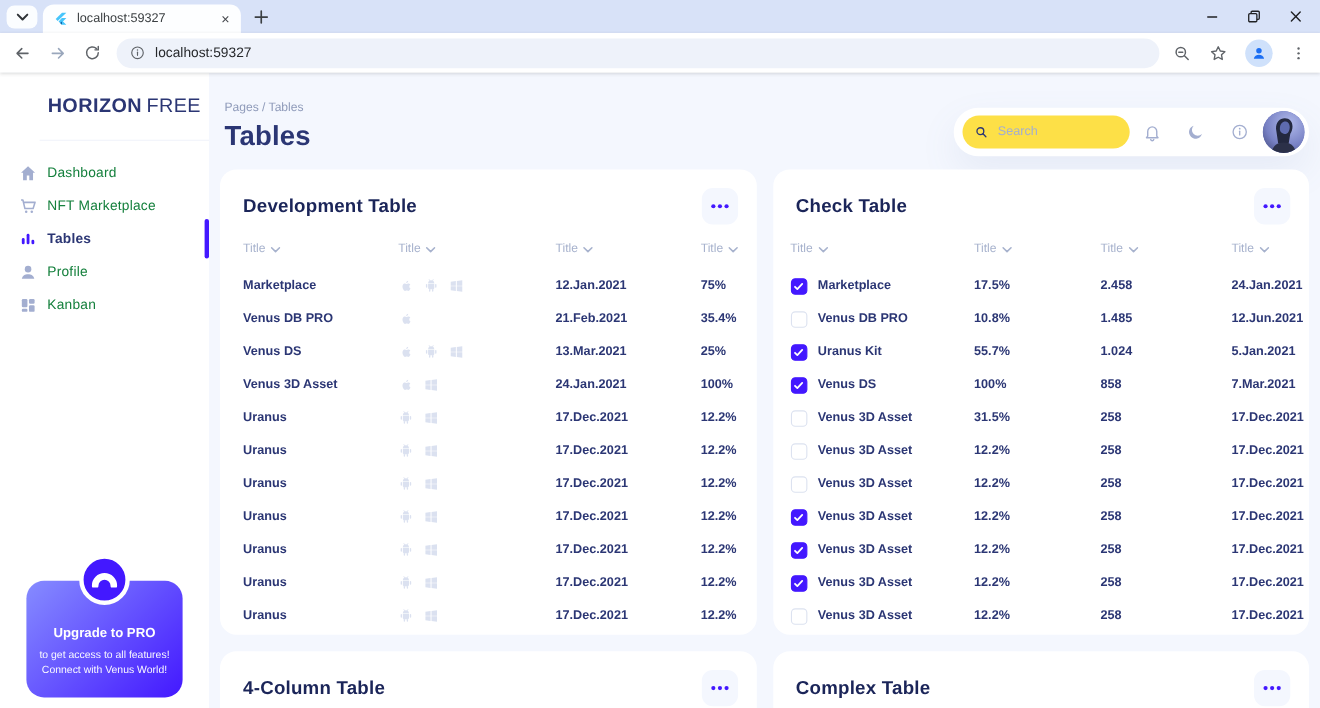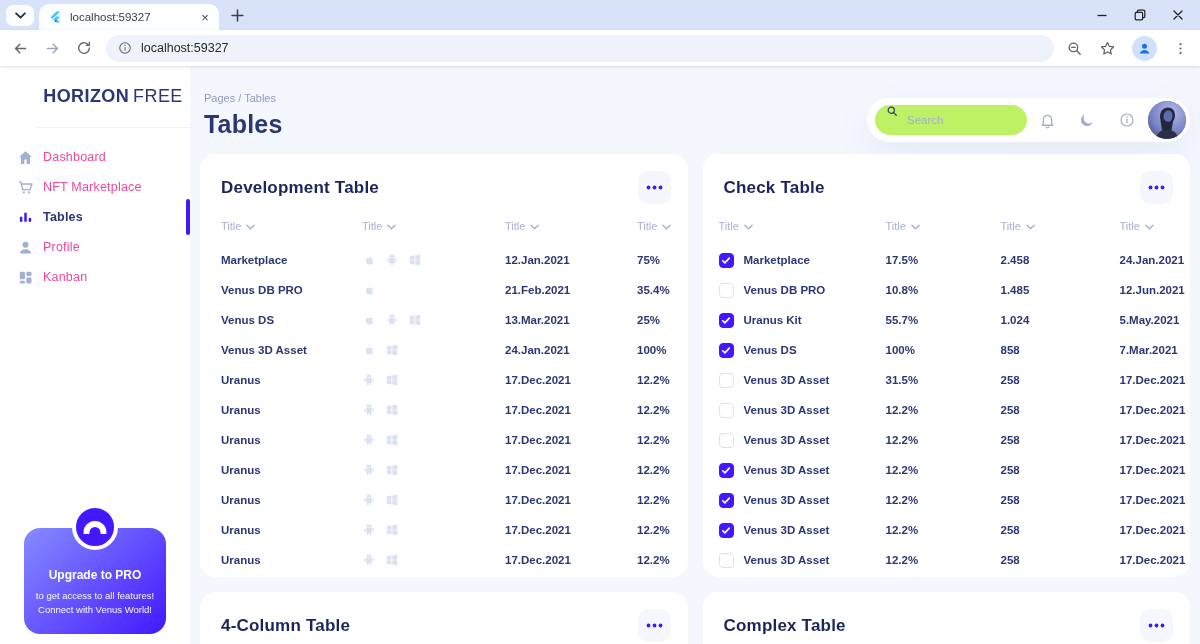--- a/index.html
+++ b/index.html
@@ -41,43 +41,43 @@
   .app { display:flex; height:578px; background:#F4F7FE; }
   .sidebar { width:190px; background:#fff; display:flex; flex-direction:column; flex-shrink:0; }
   .logo { height:62px; display:flex; align-items:center; justify-content:center; font-size:18px;
     color:#2B3674; letter-spacing:.4px; border-bottom:1px solid #F0F3FA;margin-left:36px; }
   .logo .bold { font-weight:800; }
   .logo .light { font-weight:300; margin-left:4px; }
   .nav { margin-top:14px; }
   .nav-item { height:30px; display:flex; align-items:center; padding-left:17px; position:relative; cursor:pointer; }
   .nav-icon { width:17px; height:17px; color:#A3AED0; display:flex; flex-shrink:0; }
   .nav-icon svg { width:100%; height:100%; }
-  .nav-label { margin-left:9px; font-size:12.5px; font-weight:500; color:#ec4899; letter-spacing:.2px; }
+  .nav-label { margin-left:9px; font-size:12.5px; font-weight:500; color:#15803d; letter-spacing:.2px; }
   .nav-item.active .nav-icon { color:#4318FF; }
   .nav-item.active .nav-label { color:#2B3674; font-weight:700; }
   .nav-item.active::after { content:""; position:absolute; right:0; top:-3px; width:4px; height:36px;
     border-radius:5px; background:#4318FF; }
 
   .upgrade { position:relative; margin:auto 24px 10px; background:linear-gradient(135deg,#868CFF 0%,#4318FF 100%);
     border-radius:16px; padding:40px 8px 16px; text-align:center; color:#fff; cursor:pointer; }
   .upgrade-logo { position:absolute; top:-24px; left:50%; transform:translateX(-50%); width:46px; height:46px;
     border-radius:50%; background:#4318FF; border:4px solid #fff;
     display:flex; align-items:center; justify-content:center; }
   .upgrade-title { font-size:12px; font-weight:700; margin-bottom:7px; }
   .upgrade-text { font-size:9.5px; line-height:1.55; font-weight:500; opacity:.96; }
 
   .main { flex:1; padding:24px 10px 0; overflow:hidden; }
   .page-header { display:flex; justify-content:space-between; align-items:flex-start; margin-bottom:12px; }
   .ph-left { margin-left:4px; }
   .breadcrumb { font-size:11px; color:#8F9BBA; font-weight:500; margin-top:2px; cursor:pointer; }
   .page-title { font-size:25px; font-weight:700; color:#2B3674; margin:6px 0 0; letter-spacing:.2px; }
   .topbar { background:#fff; border-radius:22px; height:44px; display:flex; align-items:center;
     padding:0 4px 0 8px; margin-top:8px; box-shadow:0 14px 34px rgba(112,126,174,.10); }
-  .searchbox { background:#bef264; border-radius:15px; height:30px; width:152px; display:flex;
-    padding:0 11px; gap:7px; color:#2B3674; }
+  .searchbox { background:#fde047; border-radius:15px; height:30px; width:152px; display:flex;
+    align-items:center; padding:0 11px; gap:7px; color:#2B3674; }
   .searchbox input { border:none; outline:none; background:transparent; font-size:11.5px; color:#2B3674;
     width:100%; font-family:inherit; }
   .searchbox input::placeholder { color:#A3AED0; }
   .tb-icon { width:40px; display:flex; justify-content:center; color:#A3AED0; cursor:pointer; }
   .avatar { width:38px; height:38px; border-radius:50%; overflow:hidden; margin-left:1px; cursor:pointer;
     background:radial-gradient(circle at 62% 30%, #AEB9EE, #7881C4 55%, #3E4679); }
 
   .grid { display:grid; grid-template-columns:1fr 1fr; gap:15px; }
   .card { background:#fff; border-radius:15px; overflow:hidden; }
   .row1 .card { height:423px; }
@@ -706,21 +706,21 @@
               <div class="td name-cell">
                 <span class="checkbox checked">
                   <svg width="10" height="9" viewBox="0 0 12 11">
                     <path d="M2 5.8l2.6 2.6L10 2.6" stroke="#fff" stroke-width="2" fill="none" stroke-linecap="round" stroke-linejoin="round"></path>
                   </svg>
                 </span>
                 <span>Uranus Kit</span>
               </div>
               <div class="td">55.7%</div>
               <div class="td">1.024</div>
-              <div class="td">5.May.2021</div>
+              <div class="td">5.Jan.2021</div>
             </div>
             <div class="tr">
               <div class="td name-cell">
                 <span class="checkbox checked">
                   <svg width="10" height="9" viewBox="0 0 12 11">
                     <path d="M2 5.8l2.6 2.6L10 2.6" stroke="#fff" stroke-width="2" fill="none" stroke-linecap="round" stroke-linejoin="round"></path>
                   </svg>
                 </span>
                 <span>Venus DS</span>
               </div>

